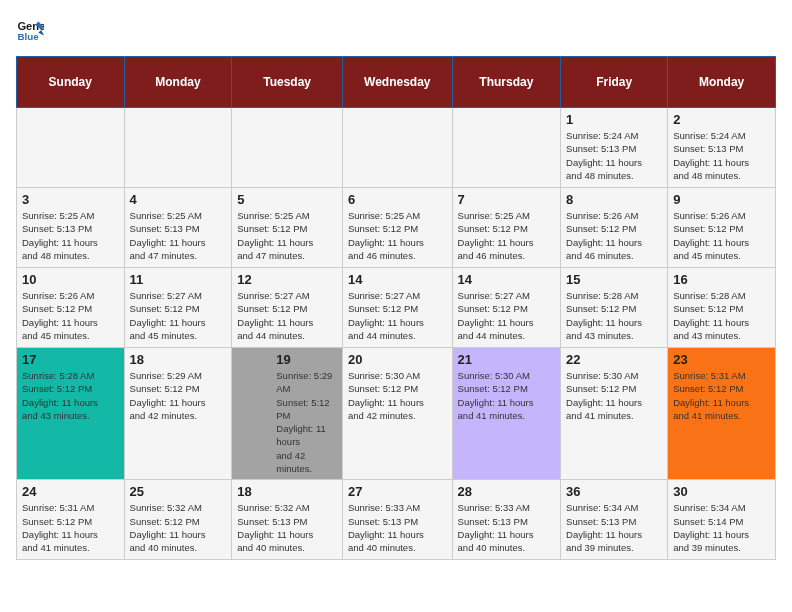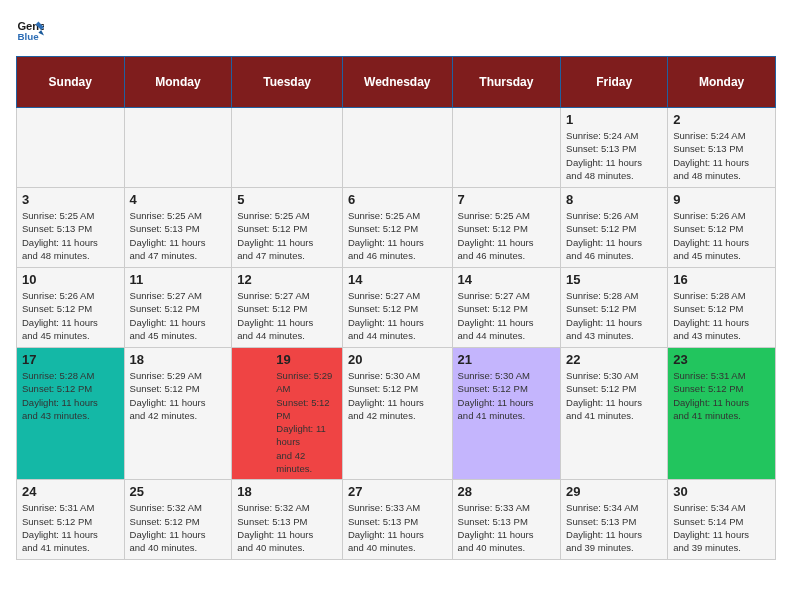--- a/index.html
+++ b/index.html
@@ -248,21 +248,21 @@
 Daylight: 11 hours
 and 43 minutes.</div>
         </td>
         <td style="background: rgb(245, 245, 245);">
           <span class="day-num">18</span>
           <div class="day-info" style="white-space: pre-line;">Sunrise: 5:29 AM
 Sunset: 5:12 PM
 Daylight: 11 hours
 and 42 minutes.</div>
         </td>
-        <td style="background: #ef4444; padding-left: 44px;">
+        <td style="background: #a3a3a3; padding-left: 44px;">
           <span class="day-num">19</span>
           <div class="day-info" style="white-space: pre-line;">Sunrise: 5:29 AM
 Sunset: 5:12 PM
 Daylight: 11 hours
 and 42 minutes.</div>
         </td>
         <td style="background: rgb(245, 245, 245);">
           <span class="day-num">20</span>
           <div class="day-info" style="white-space: pre-line;">Sunrise: 5:30 AM
 Sunset: 5:12 PM
@@ -276,21 +276,21 @@
 Daylight: 11 hours
 and 41 minutes.</div>
         </td>
         <td style="background: rgb(245, 245, 245);">
           <span class="day-num">22</span>
           <div class="day-info" style="white-space: pre-line;">Sunrise: 5:30 AM
 Sunset: 5:12 PM
 Daylight: 11 hours
 and 41 minutes.</div>
         </td>
-        <td style="background: #22c55e;">
+        <td style="background: #f97316;">
           <span class="day-num">23</span>
           <div class="day-info" style="white-space: pre-line;">Sunrise: 5:31 AM
 Sunset: 5:12 PM
 Daylight: 11 hours
 and 41 minutes.</div>
         </td>
       </tr>
       <tr class="week-row">
         <td>
           <span class="day-num">24</span>
@@ -321,21 +321,21 @@
 and 40 minutes.</div>
         </td>
         <td>
           <span class="day-num">28</span>
           <div class="day-info" style="white-space: pre-line;">Sunrise: 5:33 AM
 Sunset: 5:13 PM
 Daylight: 11 hours
 and 40 minutes.</div>
         </td>
         <td>
-          <span class="day-num">29</span>
+          <span class="day-num">36</span>
           <div class="day-info" style="white-space: pre-line;">Sunrise: 5:34 AM
 Sunset: 5:13 PM
 Daylight: 11 hours
 and 39 minutes.</div>
         </td>
         <td>
           <span class="day-num">30</span>
           <div class="day-info" style="white-space: pre-line;">Sunrise: 5:34 AM
 Sunset: 5:14 PM
 Daylight: 11 hours

